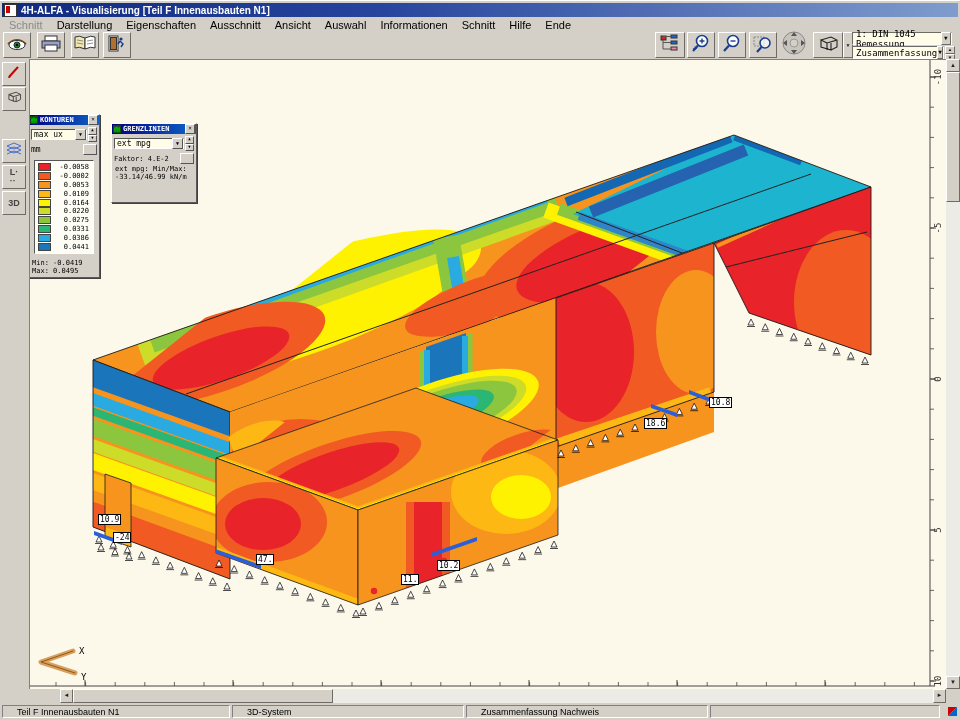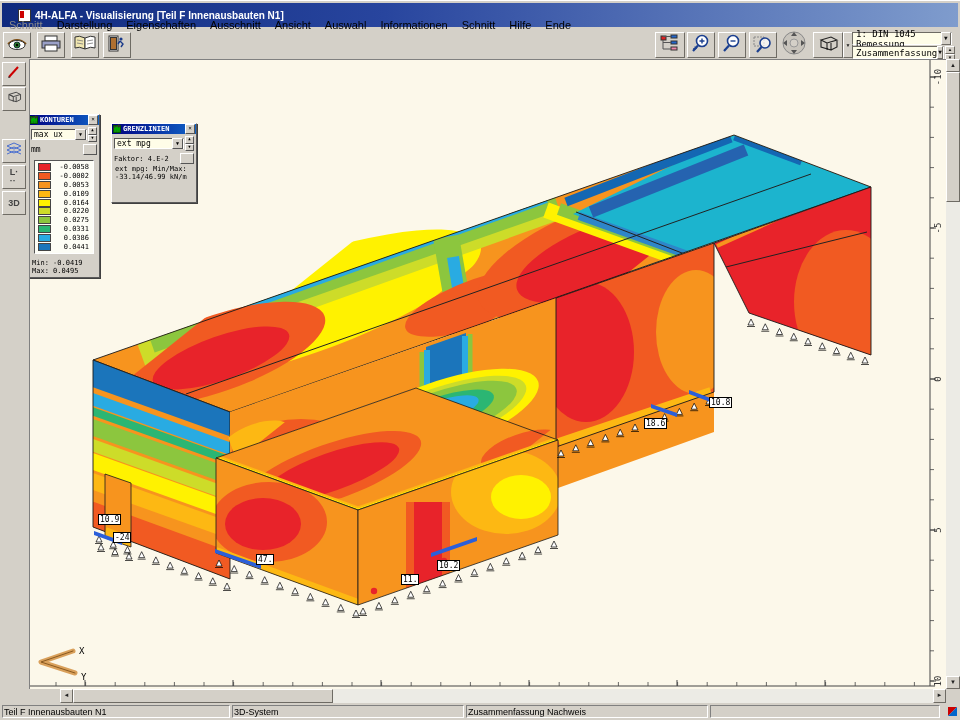--- a/index.html
+++ b/index.html
@@ -1,21 +1,21 @@
 <!DOCTYPE html>
 <html><head>
 <meta charset="utf-8">
 <style>
   html,body{margin:0;padding:0;width:960px;height:720px;overflow:hidden;
     font-family:"Liberation Sans",sans-serif;background:#d4d0c8;}
   .win{position:relative;width:960px;height:720px;background:#d4d0c8;border-top:1px solid #fff;}
   
-  .titlebar{position:absolute;left:2px;top:2px;right:2px;height:24px;
+  .titlebar{position:absolute;left:2px;top:2px;right:2px;height:14px;
     background:linear-gradient(90deg,#0f2a7e,#28459e 40%,#7f9ccd);
-    display:flex;align-items:center;padding:0 16px;}
+    display:flex;align-items:center;padding:0 2px;}
   .titlebar .title{color:#fff;font-size:10px;font-weight:bold;margin-left:4px;white-space:nowrap;}
   .appicon{width:11px;height:11px;background:#fff;display:inline-block;position:relative;border:1px solid #333;}
   .appicon:before{content:"";position:absolute;left:1px;top:1px;width:4px;height:7px;background:#c00;}
   .appicon:after{content:"";position:absolute;right:1px;top:3px;width:3px;height:5px;background:#востока06a;}
   .menubar{position:absolute;left:2px;top:17px;right:2px;height:13px;font-size:11px;display:flex;align-items:center;}
   .menuitem{padding:0 7px;color:#000;cursor:default;}
   .menuitem.disabled{color:#8a8a8a;}
   .toolbar{position:absolute;left:0;top:30px;width:960px;height:28px;background:#d4d0c8;}
   .tbtn{position:absolute;width:28px;height:26px;top:1px;background:#d4d0c8;
     border:1px solid;border-color:#fff #6e6b64 #6e6b64 #fff;box-sizing:border-box;
@@ -62,21 +62,21 @@
   .lval{flex:1;text-align:right;font-size:7px;padding-right:3px;color:#000;}
   .pminmax{font-size:7px;margin:1px 3px 2px 3px;color:#000;line-height:8px;}
   
   .sb{position:absolute;background:#d4d0c8;}
   .sbtn{position:absolute;background:#d4d0c8;border:1px solid;border-color:#fff #6e6b64 #6e6b64 #fff;
     box-sizing:border-box;font-size:6px;line-height:11px;text-align:center;color:#222;}
   .sthumb{position:absolute;background:#d4d0c8;border:1px solid;border-color:#fff #6e6b64 #6e6b64 #fff;box-sizing:border-box;}
   .strack{position:absolute;background:#ecebe5;}
   .statusbar{position:absolute;left:0;bottom:2px;width:960px;height:15px;background:#d4d0c8;font-size:9px;}
   .scell{position:absolute;top:1px;height:13px;border:1px solid;border-color:#808080 #fff #fff #808080;
-    padding:0 1px;line-height:12px;white-space:nowrap;overflow:hidden;box-sizing:border-box;color:#000;}
+    padding:0 14px;line-height:12px;white-space:nowrap;overflow:hidden;box-sizing:border-box;color:#000;}
   .sicon{position:absolute;right:3px;top:3px;width:9px;height:9px;}
   .sicon:before{content:"";position:absolute;left:0;top:0;border-style:solid;border-width:9px 9px 0 0;border-color:#c00 transparent transparent transparent;}
   .sicon:after{content:"";position:absolute;left:0;top:0;border-style:solid;border-width:0 0 9px 9px;border-color:transparent transparent #06c transparent;}
 </style>
 </head>
 <body>
 
 <div class="win">
 
   <div class="titlebar">

